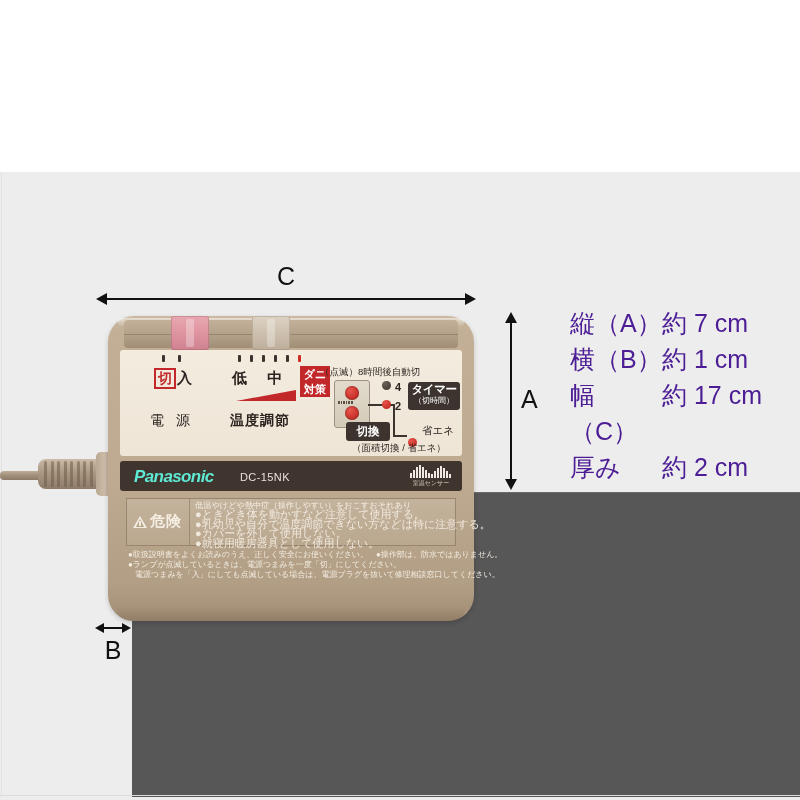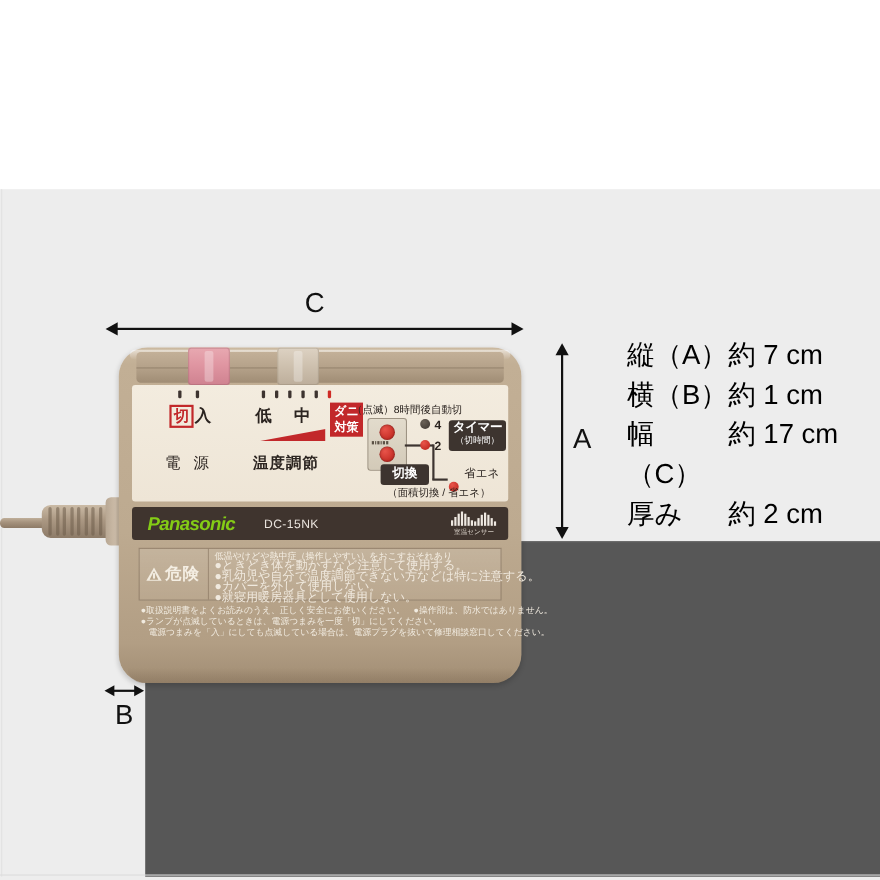--- a/index.html
+++ b/index.html
@@ -21,21 +21,21 @@
 
   
   .title{
     position:absolute;left:0;top:28px;width:800px;
     text-align:center;color:#1a1516;
     font-size:43px;line-height:53px;font-weight:700;letter-spacing:2px;
   }
   .title div{white-space:nowrap;}
 
   
-  .specs{position:absolute;left:570px;top:305px;width:230px;color:#000000;}
+  .specs{position:absolute;left:570px;top:305px;width:230px;color:#4c1d95;}
   .spec-row{display:flex;align-items:baseline;font-size:25px;line-height:36px;letter-spacing:0px;}
   .spec-label{width:92px;flex:none;}
   .spec-val{white-space:pre;}
 
   
   .dimC{position:absolute;left:96px;top:293px;width:380px;height:12px;}
   .dimC .bar{position:absolute;left:9px;top:5px;width:362px;height:2px;background:#111;}
   .dimC .ah{position:absolute;top:0;width:0;height:0;border-top:6px solid transparent;border-bottom:6px solid transparent;}
   .dimC .al{left:0;border-right:11px solid #111;}
   .dimC .ar{right:0;border-left:11px solid #111;}
@@ -135,21 +135,21 @@
   .timer-btn .t1{font-size:11.5px;line-height:13px;font-weight:700;letter-spacing:-.5px;}
   .timer-btn .t2{font-size:8px;line-height:10px;}
 
   .kirikae{position:absolute;left:226px;top:72px;width:44px;height:19px;background:#3d342f;border-radius:3px;
     color:#fff;font-size:11.5px;line-height:19px;text-align:center;font-weight:700;}
   .shoene-lbl{position:absolute;left:302px;top:74px;color:#2b2420;font-size:10.5px;white-space:nowrap;}
   .menseki{position:absolute;left:232px;top:92px;color:#2b2420;font-size:9.5px;white-space:nowrap;}
 
   
   .brandbar{position:absolute;left:12px;top:145px;width:342px;height:30px;background:#3f342e;border-radius:3px;}
-  .brand{position:absolute;left:14px;top:6px;color:#84cc16;font-size:17px;font-weight:700;font-style:italic;letter-spacing:-.6px;}
+  .brand{position:absolute;left:14px;top:6px;color:#5eead4;font-size:17px;font-weight:700;font-style:italic;letter-spacing:-.6px;}
   .model{position:absolute;left:120px;top:10px;color:#e8e2dc;font-size:11px;letter-spacing:.4px;}
   .sensor{position:absolute;right:10px;top:4px;width:42px;height:23px;}
   .sensor .bars{position:absolute;left:0;top:0;width:42px;height:13px;}
   .sensor .bars i{position:absolute;bottom:0;width:2px;background:#efe9e2;}
   .sensor .slab{position:absolute;left:0;bottom:0;width:42px;text-align:center;color:#d8d0c7;font-size:6px;white-space:nowrap;}
 
   
   .danger{position:absolute;left:18px;top:182px;width:330px;height:48px;
     border:1px solid rgba(120,100,80,.55);box-sizing:border-box;
     background:linear-gradient(180deg,rgba(255,255,255,.13),rgba(255,255,255,.05));}

